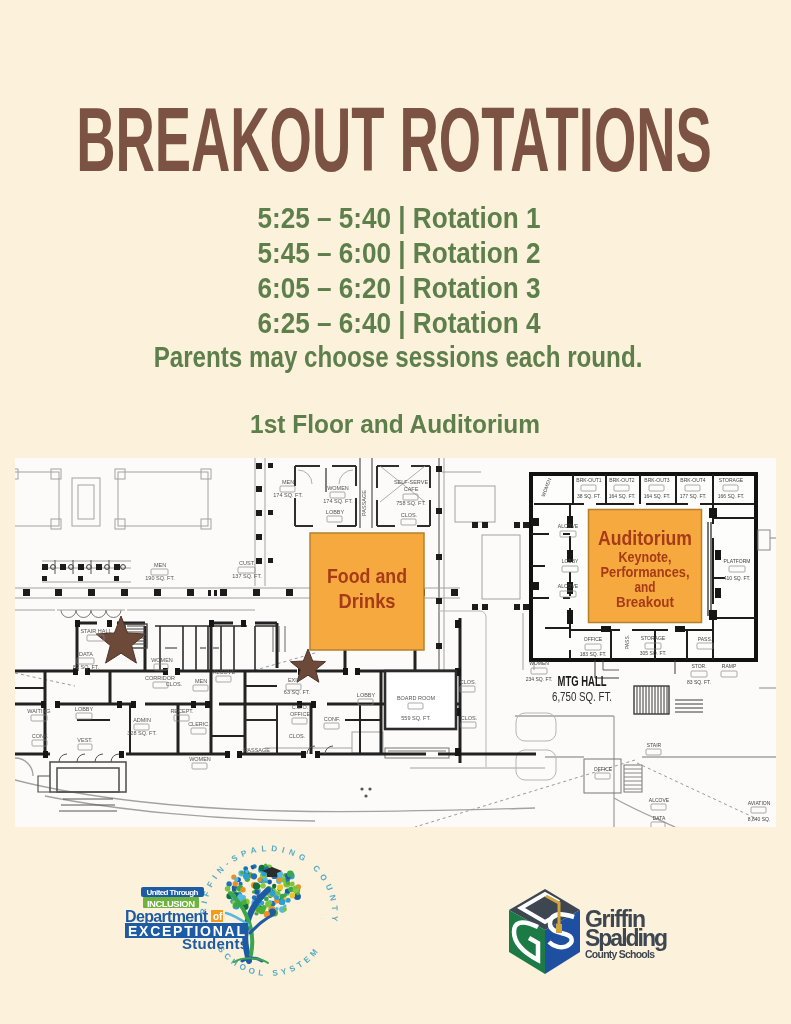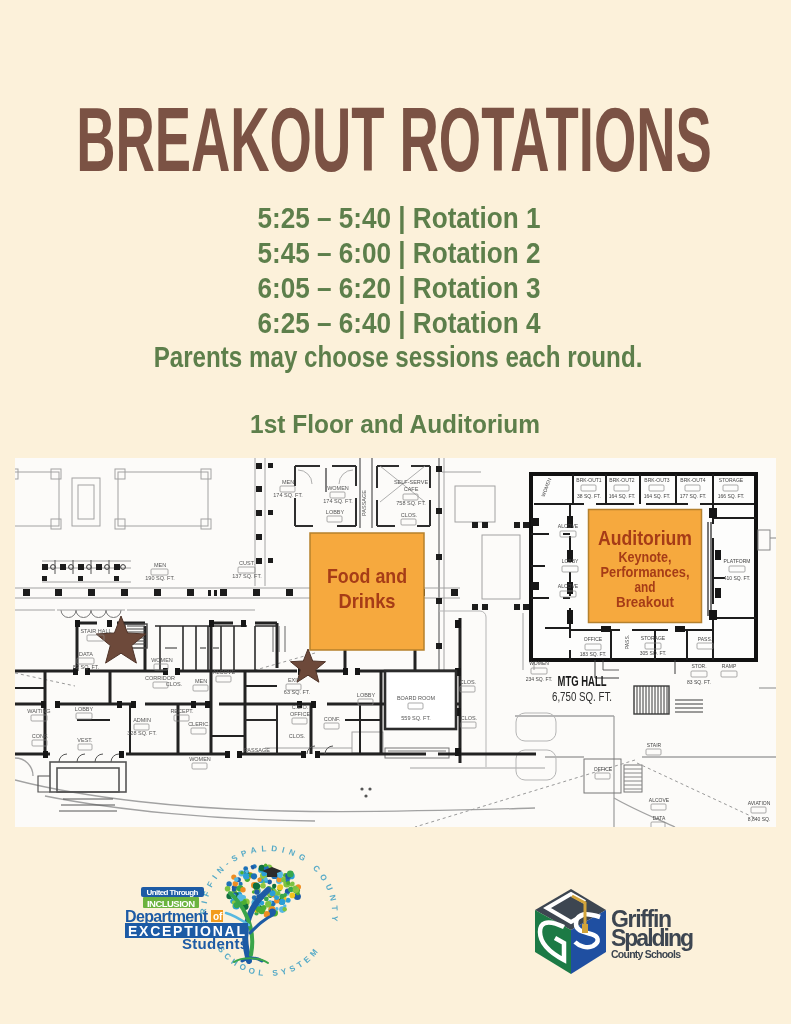--- a/index.html
+++ b/index.html
@@ -644,21 +644,21 @@
     <rect x="33" y="54" width="56" height="11" rx="1" fill="#6cb33f"></rect>
     <text x="61" y="63.5" font-size="9.5" font-weight="bold" fill="#fff" text-anchor="middle" textLength="48">INCLUSION</text>
     <text x="15" y="79" font-size="16" font-weight="bold" fill="#1d5ba5" textLength="83">Department</text>
     <rect x="101" y="67" width="12" height="12" fill="#f29b1d"></rect>
     <text x="103" y="77" font-size="10" font-weight="bold" fill="#fff">of</text>
     <rect x="15" y="80" width="123" height="15" fill="#1d5ba5"></rect>
     <text x="76.5" y="92.5" font-size="14" font-weight="bold" fill="#fff" text-anchor="middle" textLength="117">EXCEPTIONAL</text>
     <text x="72" y="106" font-size="15" font-weight="bold" fill="#1d5ba5" textLength="66">Students</text>
   </svg>
   </div>
-  <div id="logoR" style="position:absolute;left:531px;top:880px;width:175px;height:100px;">
+  <div id="logoR" style="position:absolute;left:505px;top:880px;width:175px;height:100px;">
   <svg width="175" height="100" viewBox="0 0 175 100" font-family="Liberation Sans, sans-serif">
     <polygon points="40,9 75,30 40,50 4,30" fill="#3d4651"></polygon>
     <polygon points="4,30 40,50 40,94 4,72" fill="#1c7a45"></polygon>
     <polygon points="40,50 75,30 75,72 40,94" fill="#1f4fa1"></polygon>
 
     <path d="M54,22 L40,14 L16,28 L40,42 L54,34" stroke="#fff" stroke-width="4" fill="none"></path>
 
     <path d="M33,47 C14,38 9,44 9,52 C9,62 16,71 33,80 L33,63 L24,58" stroke="#fff" stroke-width="4.5" fill="none"></path>
 
     <path d="M69,37 C50,31 45,36 45,44 C45,51 53,52 60,54 C68,56 69,62 62,66 C56,69 48,66 44,62" stroke="#fff" stroke-width="4.5" fill="none"></path>

